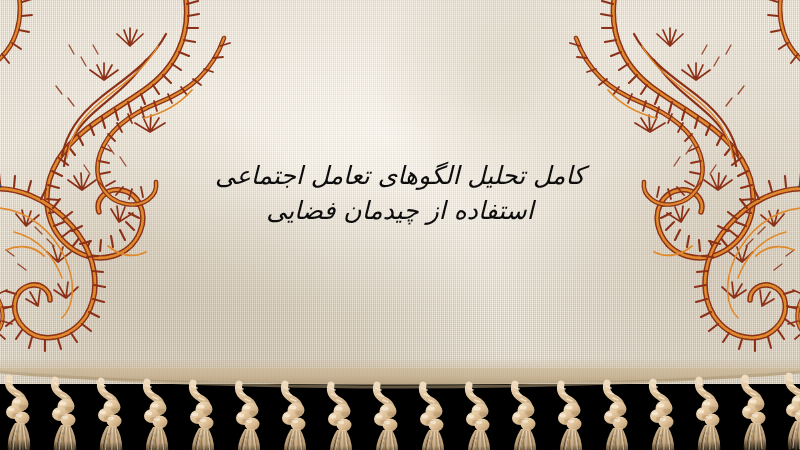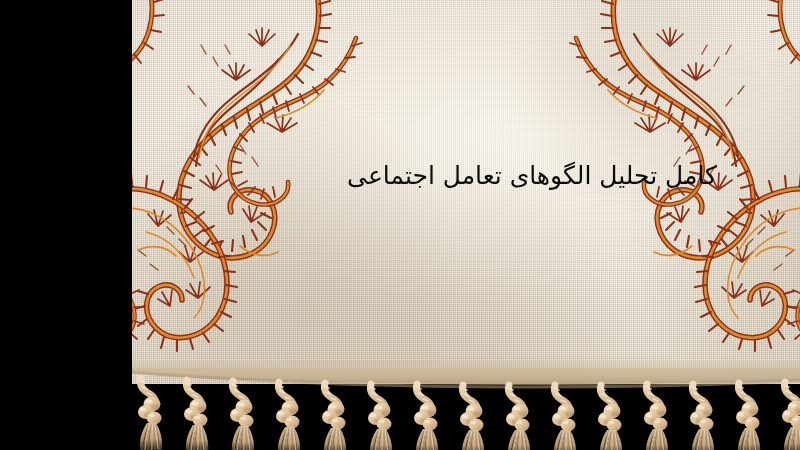--- a/index.html
+++ b/index.html
@@ -7,23 +7,24 @@
 
   html, body {
     width:800px; height:450px;
     background:#000;
     font-family:"DejaVu Sans", sans-serif;
     overflow:hidden;
   }
 
   #slide {
     position:relative;
-    width:668px; height:450px;
+    width:800px; height:450px;
     background:#fdba74;
     overflow:hidden;
+    font-style:italic;
   }
 
   
   .cloth {
     position:absolute;
     left:0; top:0; width:800px; height:384px;
     background-color:#e4d9c6;
     background-image:
       
       radial-gradient(ellipse 120% 95% at 50% 35%, rgba(255,252,245,.72) 0%, rgba(236,228,213,.30) 48%, rgba(196,182,160,.30) 100%),
@@ -407,20 +408,21 @@
           <path d="M238 96 C224 112 206 120 190 124"></path>
           <path d="M154 252 C166 262 180 264 192 258"></path>
           <path d="M52 256 C66 250 80 252 90 262"></path>
         </g>
       </g>
     </svg>
   </div>
 
   <div class="title-block">
     <div class="title-line">کامل تحلیل الگوهای تعامل اجتماعی</div>
+    <div class="title-line">استفاده از چیدمان فضایی</div>
   </div>
 
   <div class="fringe">
     <svg viewBox="0 0 800 82" xmlns="http://www.w3.org/2000/svg" preserveAspectRatio="none" aria-hidden="true">
       <defs>
         <linearGradient id="cordGrad" x1="0" y1="0" x2="0" y2="1">
           <stop offset="0%" stop-color="#f0dcc0"></stop>
           <stop offset="45%" stop-color="#dcbf97"></stop>
           <stop offset="100%" stop-color="#b99a72"></stop>
         </linearGradient>

